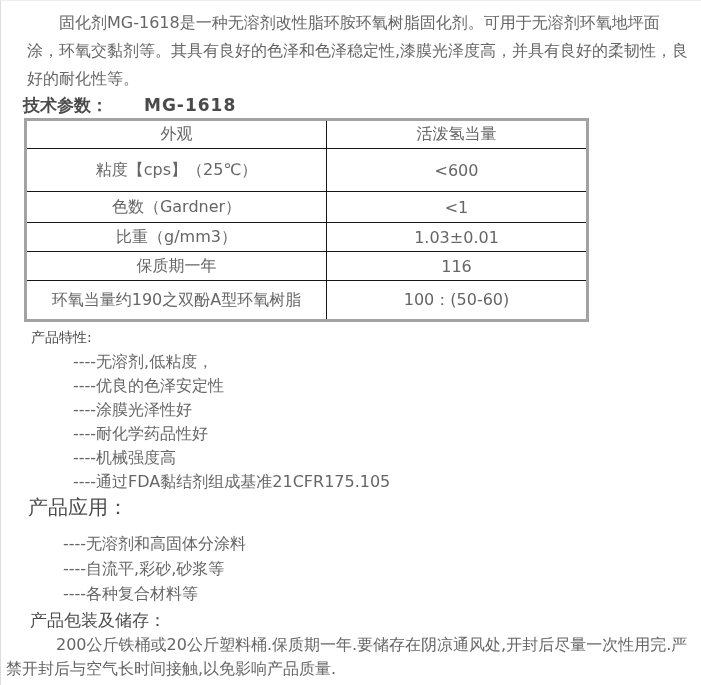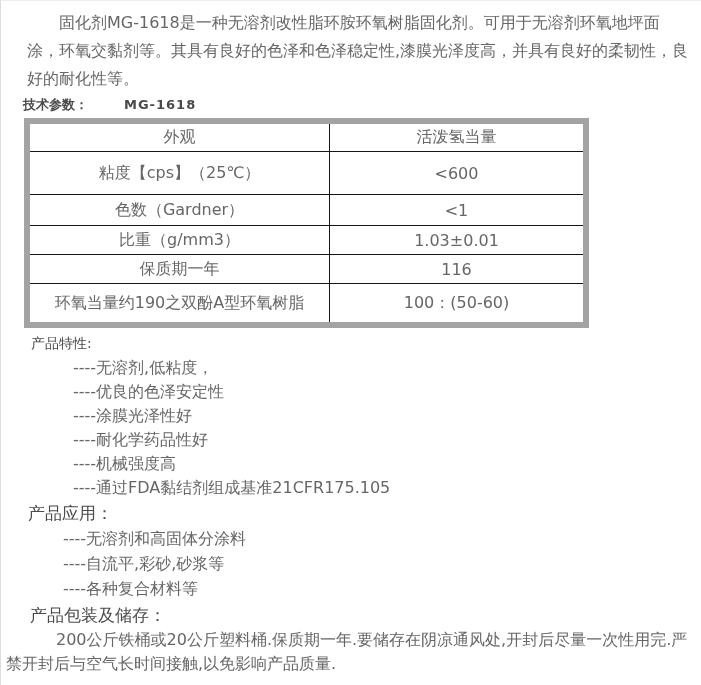--- a/index.html
+++ b/index.html
@@ -15,31 +15,31 @@
   }
   .intro{
     margin:8px 12px 0 26px;
     font-size:16px;
     line-height:28px;
     text-indent:2em;
     color:#666;
   }
   .tech-line{
     margin:2px 0 3px 22px;
-    font-size:13px;
+    font-size:17px;
     font-weight:bold;
     color:#4a4a4a;
     line-height:20px;
   }
   .tech-line .model{margin-left:36px;letter-spacing:1px;}
   table.spec{
     margin-left:23px;
     width:565px;
     border-collapse:collapse;
-    border:6px solid #a3a3a3;
+    border:3px solid #a3a3a3;
     font-size:16px;
     color:#666;
     text-align:center;
   }
   table.spec td{
     border:1px solid #161616;
     padding:0 4px;
   }
   table.spec td:first-child{width:291px;}
   table.spec tr.r1 td{height:27px;}
@@ -52,22 +52,22 @@
   .sec-heading{
     font-weight:normal;
     color:#4a4a4a;
     line-height:19px;
   }
   .features-heading{
     margin:6px 0 3px 30px;
     font-size:14px;
   }
   .apps-heading{
-    margin:4px 0 3px 27px;
-    font-size:17px;
+    margin:4px 0 14px 27px;
+    font-size:20px;
   }
   .storage-heading{
     margin:5px 0 3px 29px;
     font-size:17px;
   }
   .feature-item{
     margin-left:72px;
     font-size:16px;
     line-height:24px;
     color:#666;

